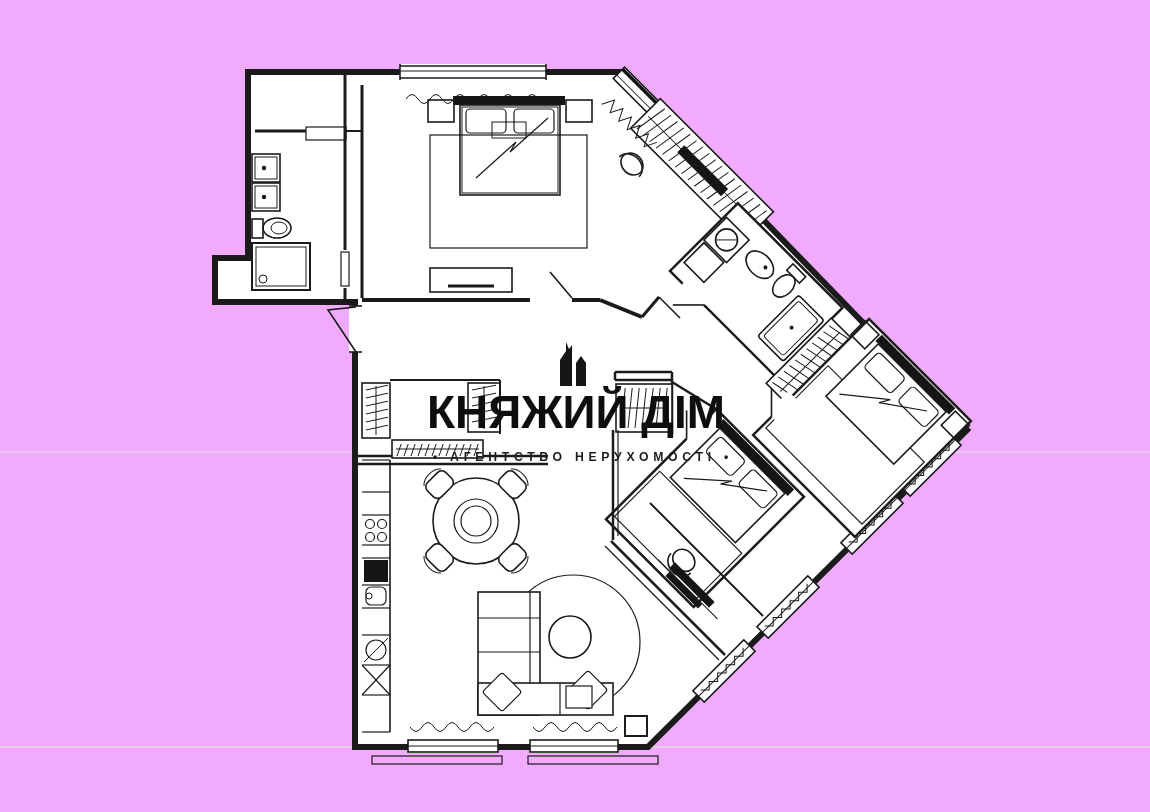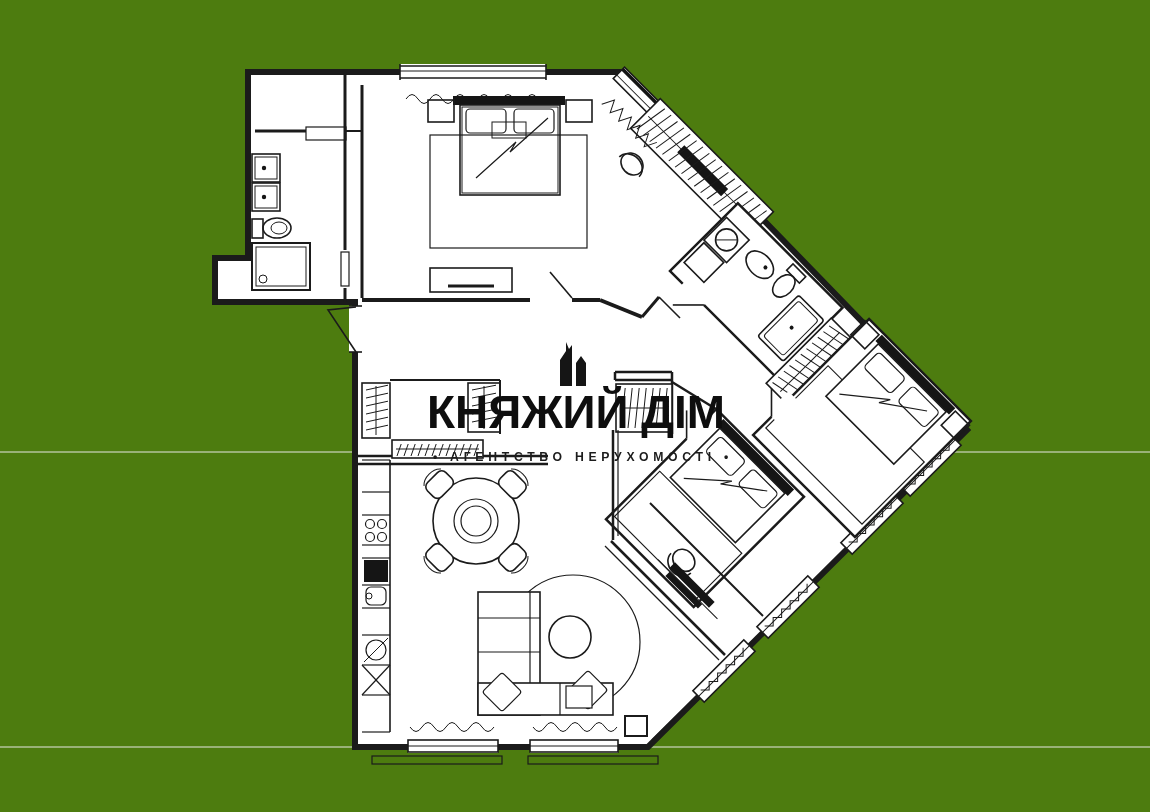--- a/index.html
+++ b/index.html
@@ -1,16 +1,16 @@
 <!DOCTYPE html>
 <html><head>
 <meta charset="utf-8">
 <style>
   html,body{margin:0;padding:0;background:#f4f4f2;}
-  .stage{width:1150px;height:812px;margin:0 auto;position:relative;background:#4d7c0f;text-align:right;}
+  .stage{width:1150px;height:812px;margin:0 auto;position:relative;background:#f0abfc;text-align:right;}
   svg{display:block}
   .ln{fill:none;stroke:#1b1b1b;stroke-linejoin:miter;stroke-linecap:butt;}
   .w6{stroke-width:6}.w4{stroke-width:4}.w3{stroke-width:3}.w25{stroke-width:2.5}
   .w2{stroke-width:2}.w16{stroke-width:1.6}.w12{stroke-width:1.2}.w1{stroke-width:1}
   .wf{fill:#ffffff}
   .solid{fill:#151515;stroke:none}
   .faint{stroke:#e7e7e3;stroke-width:1}
   .logo-title{font-family:"Liberation Sans",sans-serif;font-weight:bold;font-size:46px;fill:#0e0e0e;}
   .logo-sub{font-family:"Liberation Sans",sans-serif;font-weight:bold;font-size:13px;fill:#1c1c1c;letter-spacing:5px;}
 </style>

